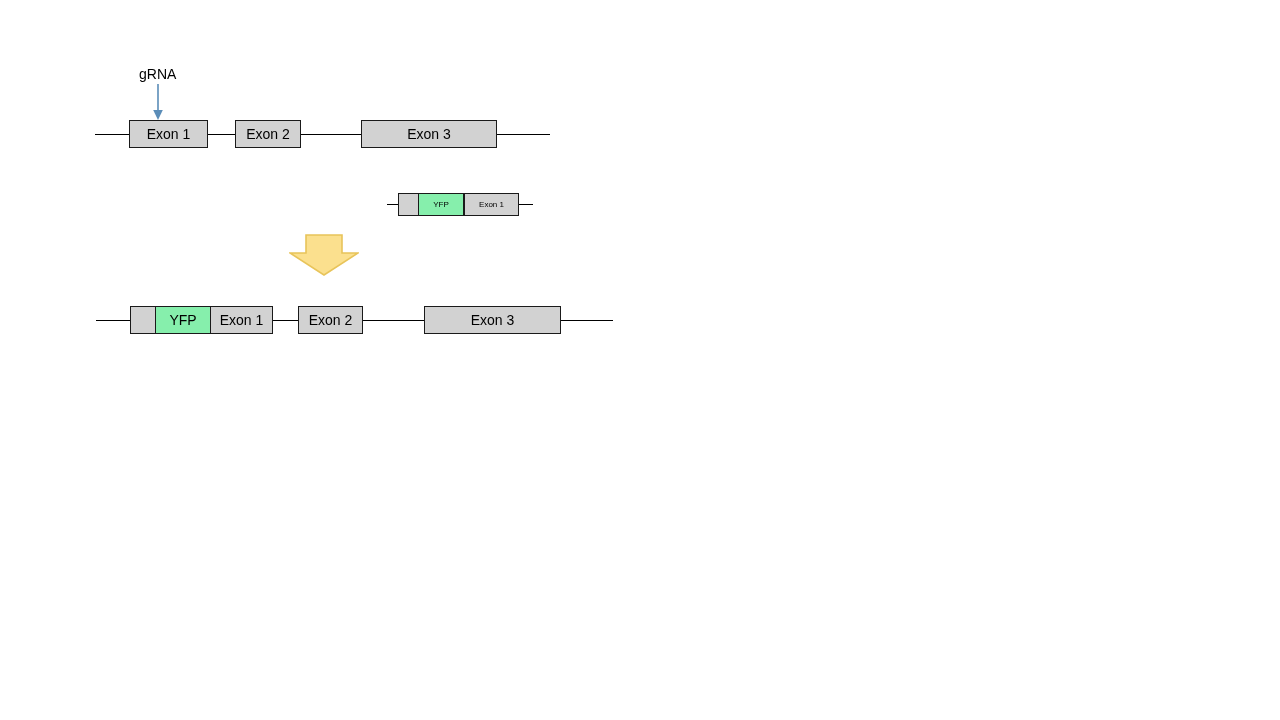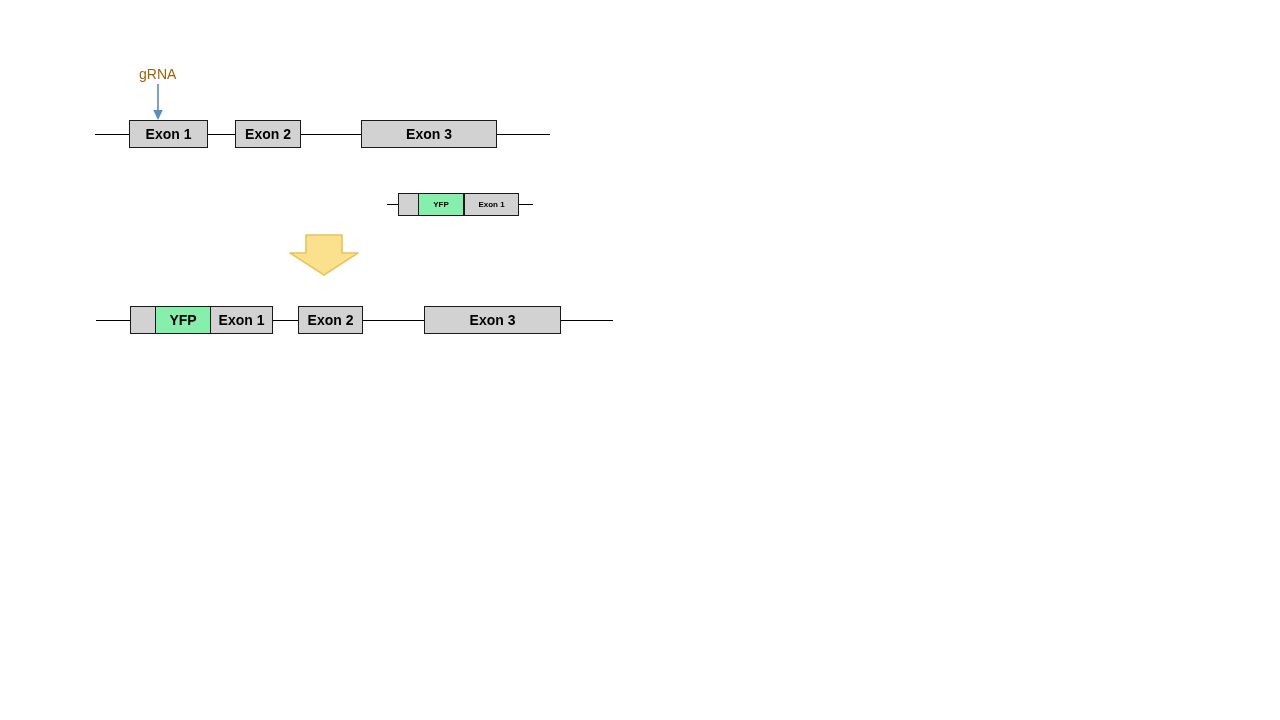--- a/index.html
+++ b/index.html
@@ -33,21 +33,20 @@
   .box {
     position: absolute;
     box-sizing: border-box;
     border: 1px solid #1a1a1a;
     background: #d2d2d2;
     display: flex;
     align-items: center;
     justify-content: center;
     white-space: nowrap;
     line-height: 1;
-    font-weight: bold;
   }
 
   .box-yellow {
     background: #86efac;
     border-color: #1a1a1a;
   }
 
   .label-text {
     display: block;
   }
@@ -67,21 +66,21 @@
   
   .row-bottom .box {
     height: 28px;
     font-size: 14px;
   }
 
   
   #grna-label {
     position: absolute;
     font-size: 14px;
-    color: #a16207;
+    color: #000000;
     white-space: nowrap;
   }
 
   #grna-arrow {
     position: absolute;
   }
 
   
   #process-arrow {
     position: absolute;

